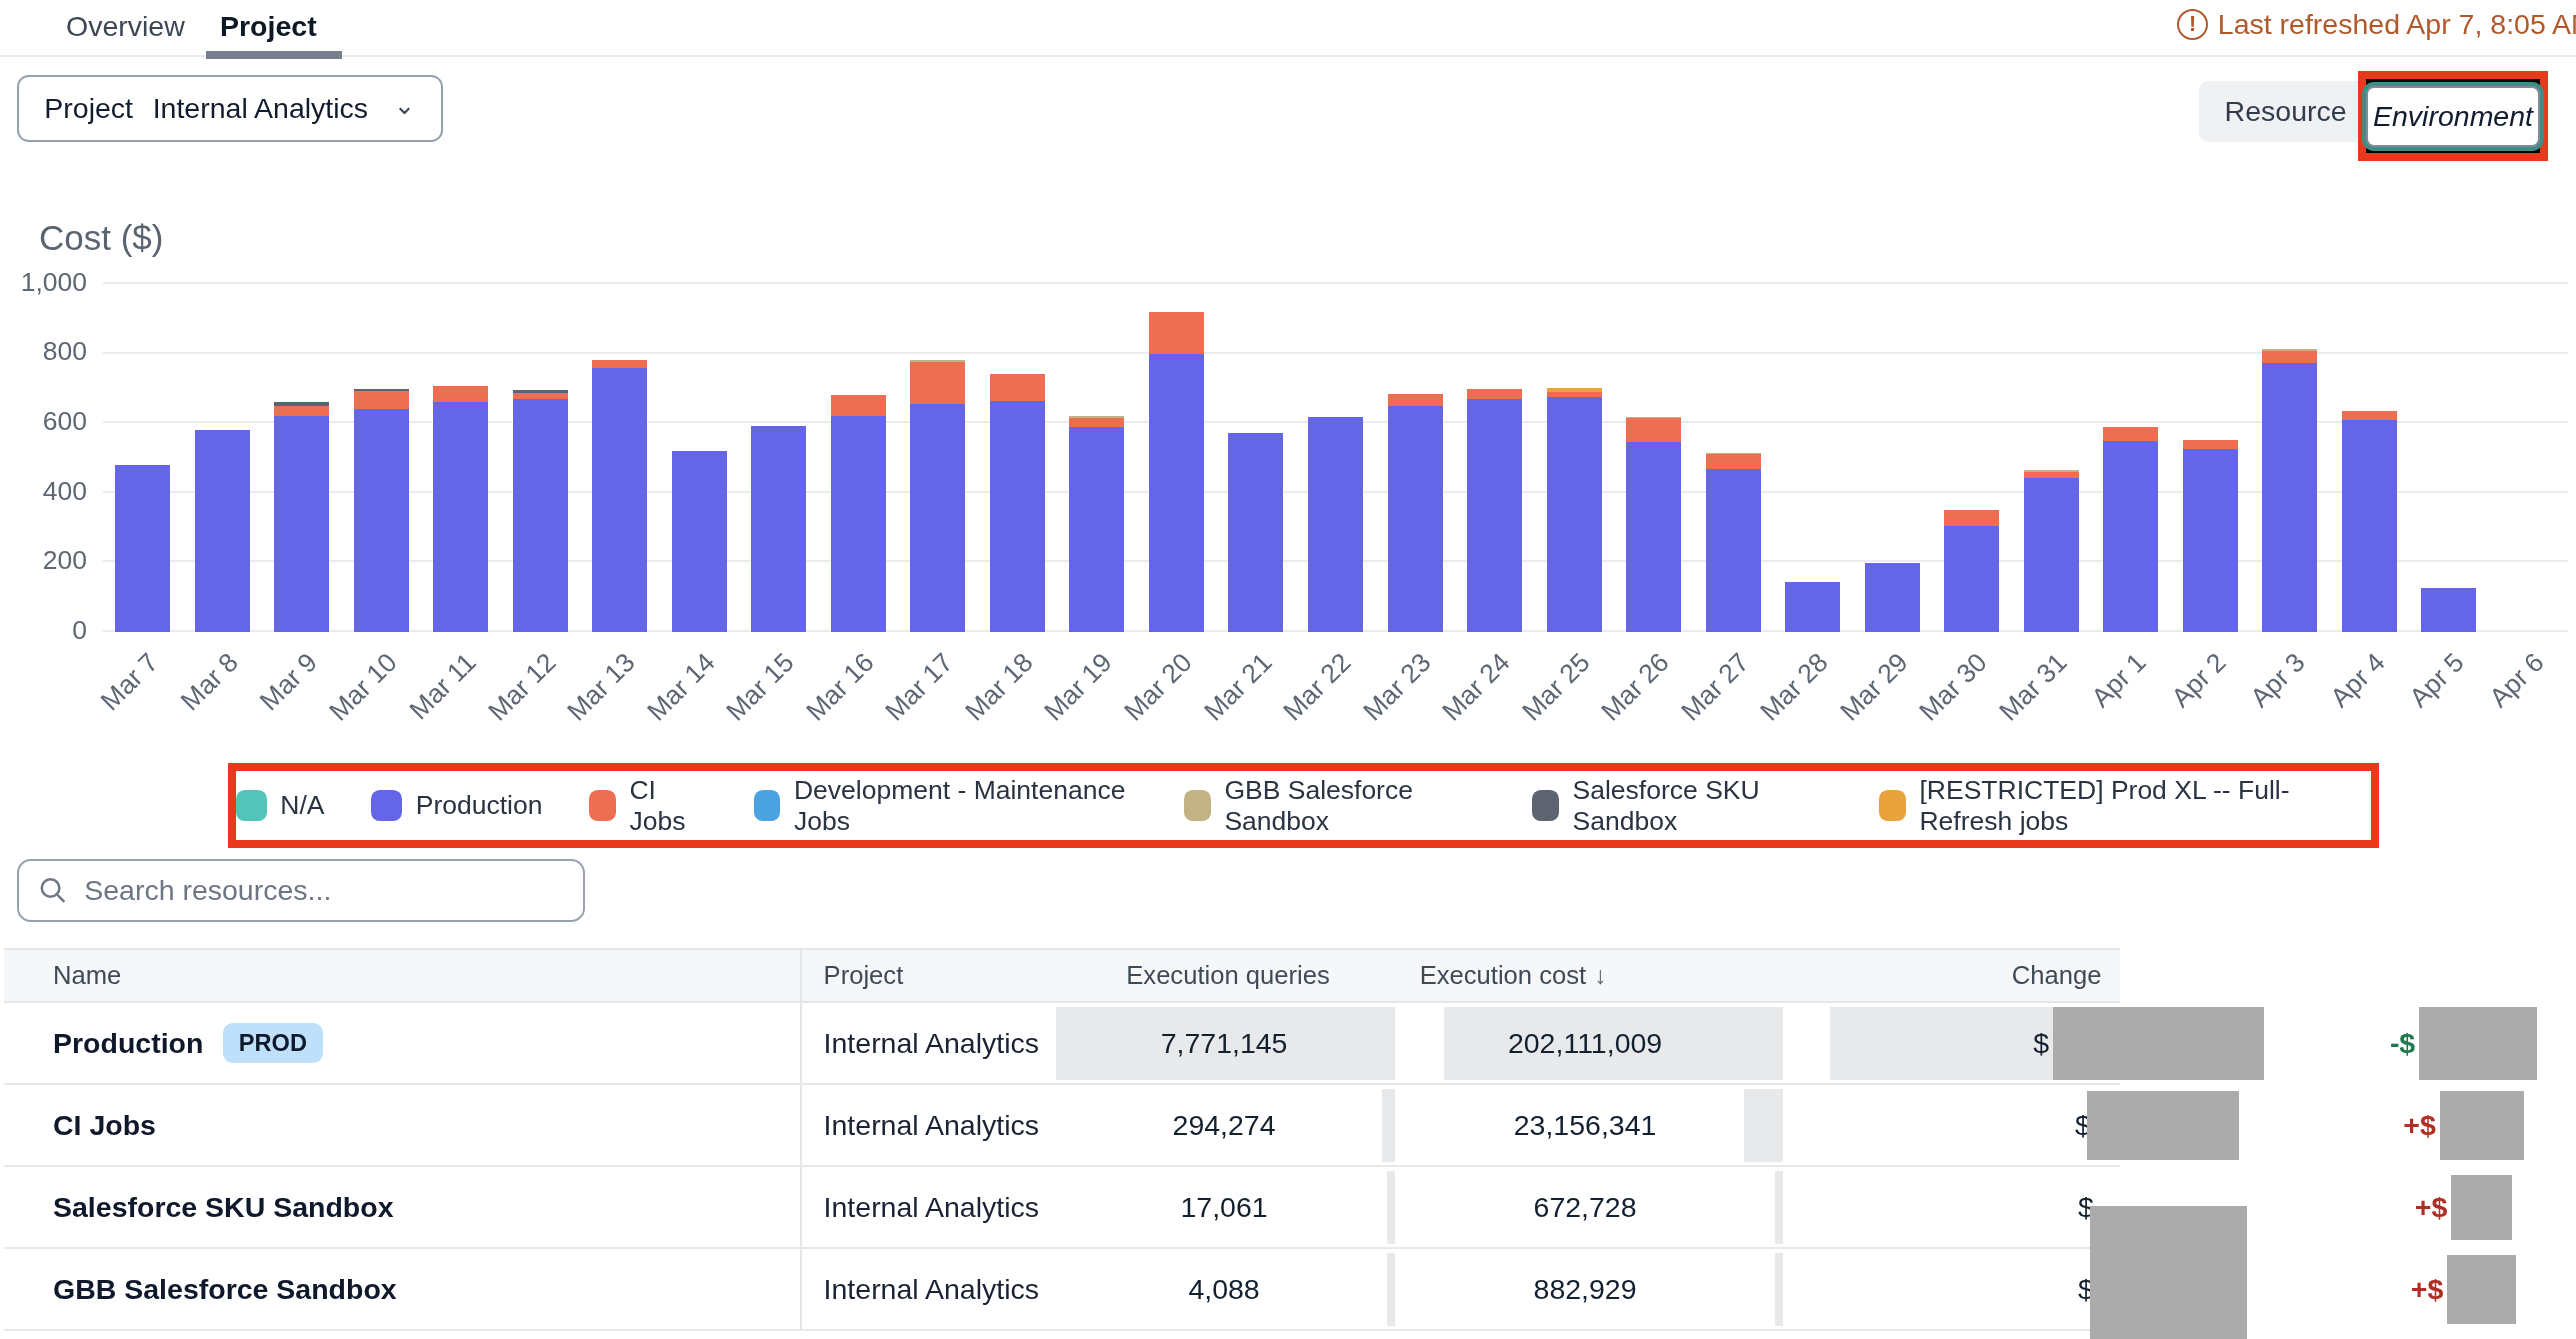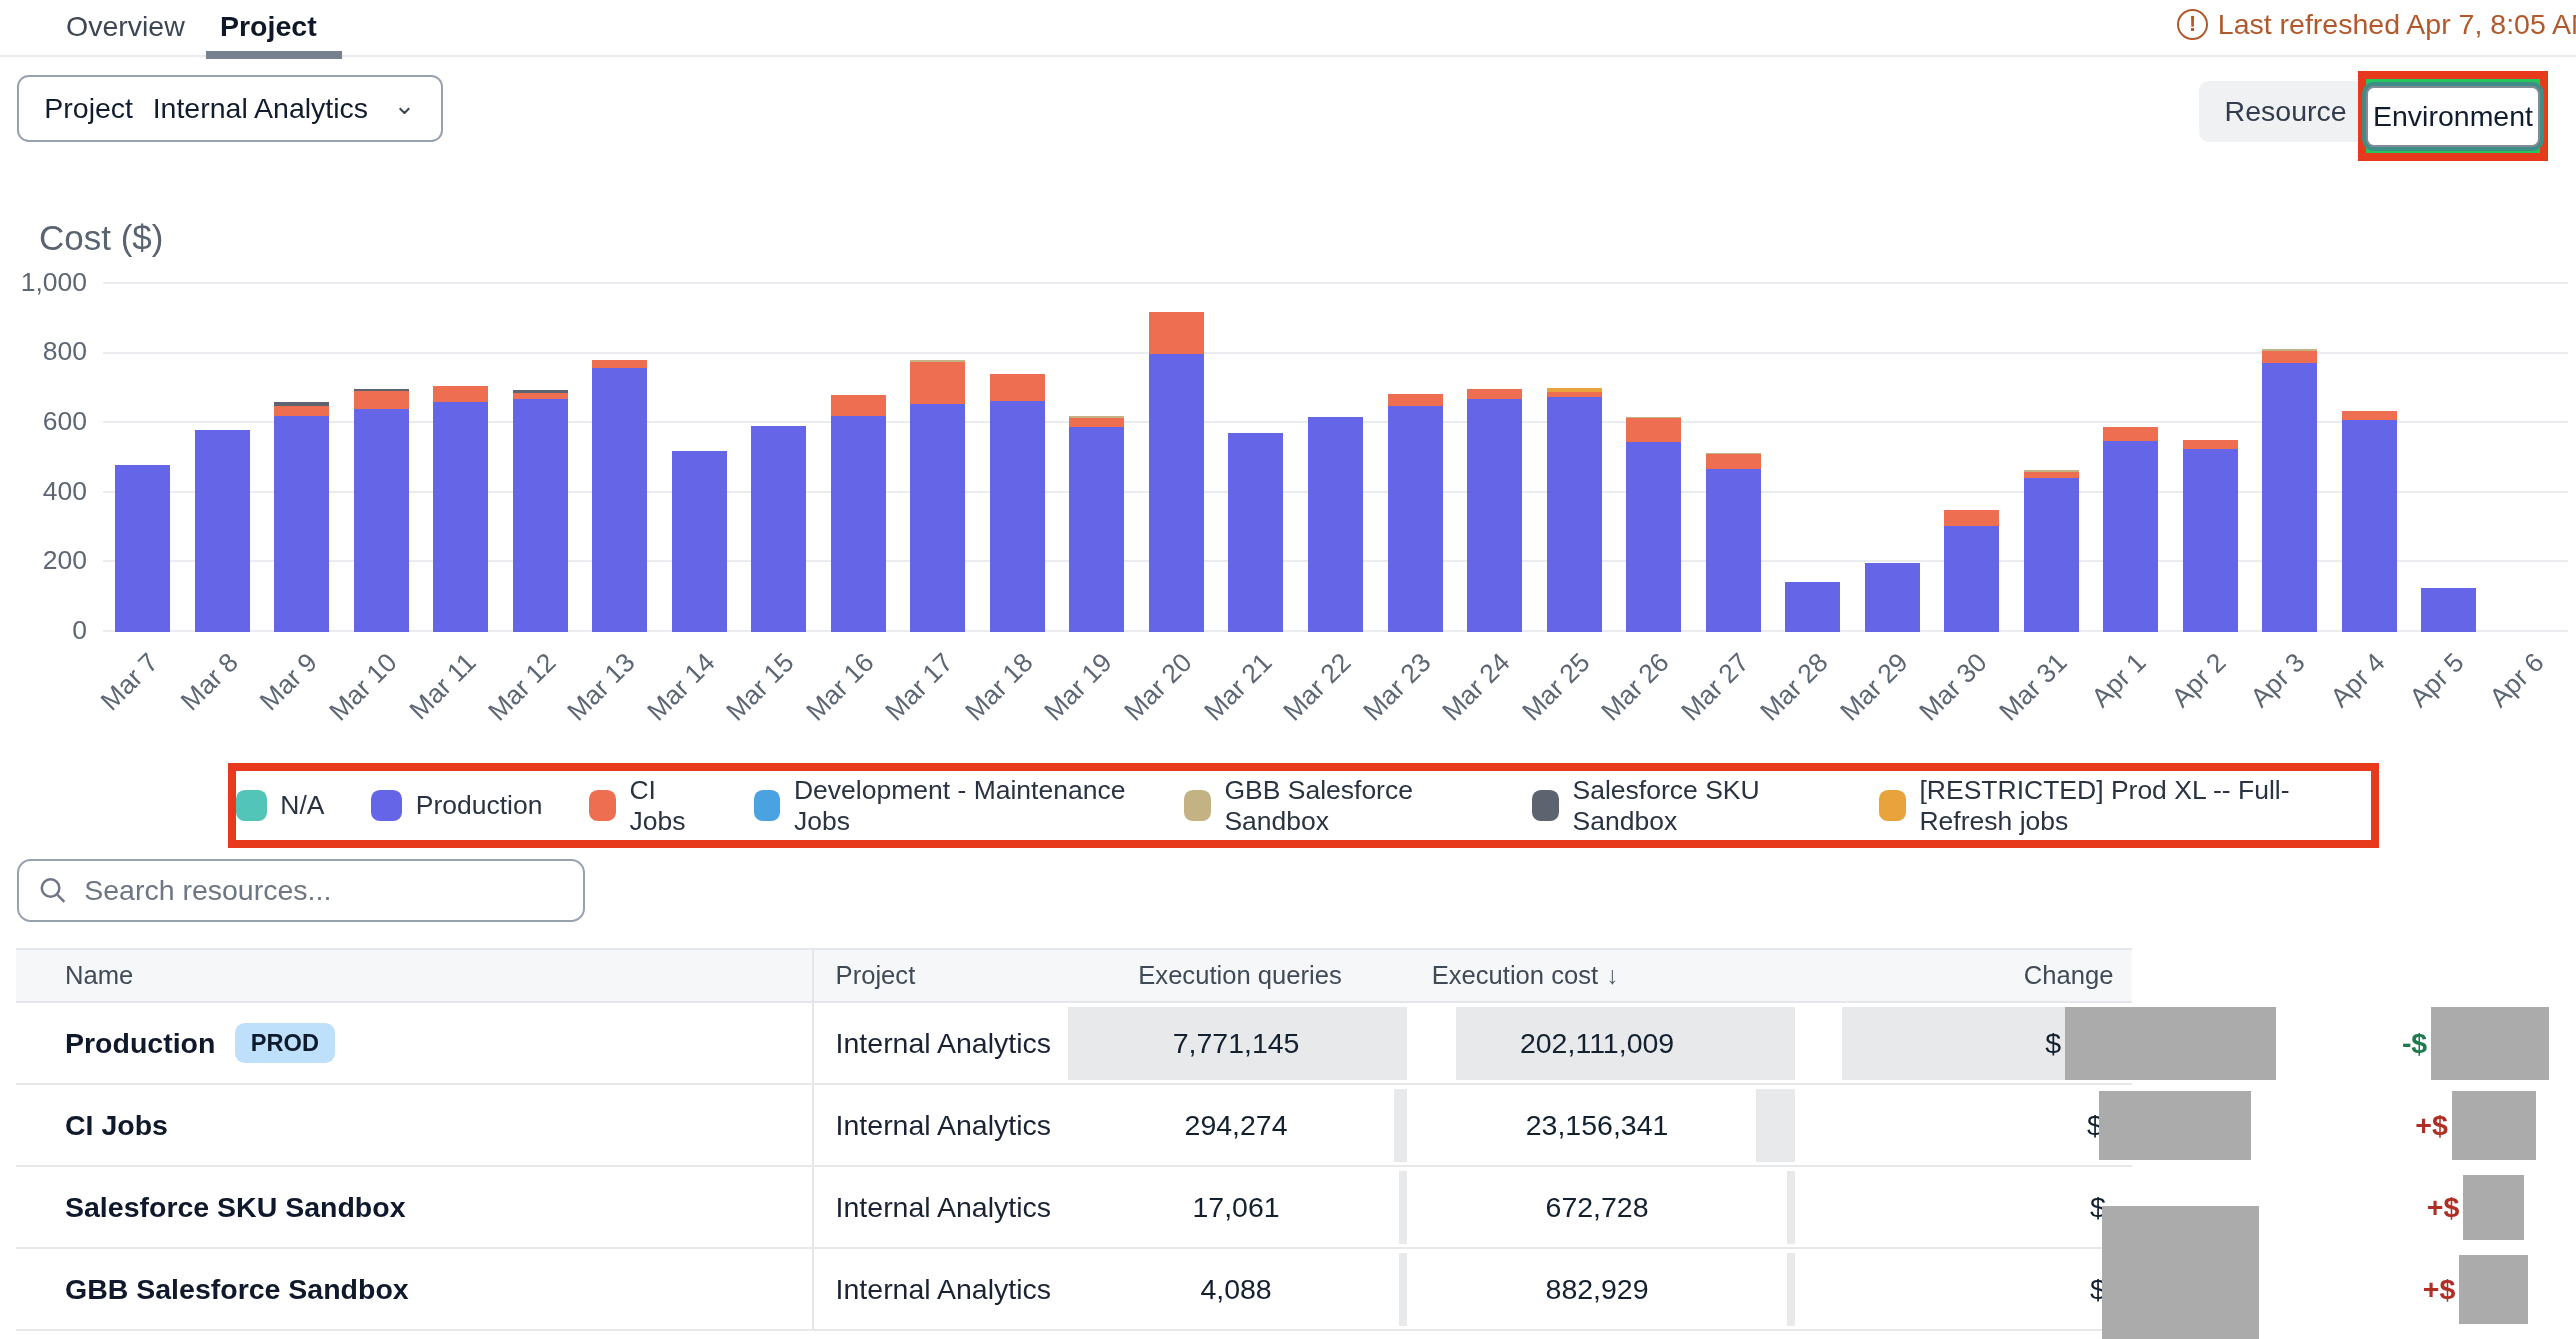--- a/index.html
+++ b/index.html
@@ -16,22 +16,22 @@
                   color:#b2592b; font-size:28.5px; display:flex; align-items:center; gap:9.8px; }
   .alert-circle { width:31px; height:31px; border:2.9px solid #b2592b; border-radius:50%; flex:0 0 auto;
                   display:flex; align-items:center; justify-content:center; font-size:21.6px; font-weight:bold; }
 
   
   .project-pill { position:absolute; left:16.7px; top:75px; height:67px; padding:0 25.6px; border:2px solid #98a1ae;
                   border-radius:11.8px; background:#fff; display:flex; align-items:center; gap:19.7px; font-size:28.5px; color:#111c2e; cursor:pointer; }
   .chevron { font-size:25.6px; color:#3f4754; margin-left:5.9px; transform:translateY(-3.9px); }
   .resource-btn { position:absolute; left:2199px; top:81px; height:61px; padding:0 25.6px; background:#f0f1f3;
                   border:none; border-radius:9.8px; font-size:28.5px; color:#323c4d; display:flex; align-items:center; cursor:pointer; }
-  .env-annotation { position:absolute; left:2358px; top:71px; width:190px; height:90px; border:8.8px solid #e73a1c; background:#22c55e;
-                    display:flex; align-items:center; justify-content:center; }
+  .env-annotation { position:absolute; left:2358px; top:71px; width:190px; height:90px; border:8.8px solid #e73a1c; background:#000000;
+                    display:flex; align-items:center; justify-content:center;font-style:italic; }
   .env-btn { height:61px; width:191px; background:#fff; border:2px solid #848b98; border-radius:7.9px;
              box-shadow:0 0 0 3.9px #3e8e88; font-size:28.5px; color:#111c2e; display:flex; align-items:center; justify-content:center; cursor:pointer; }
 
   
   .chart-title { position:absolute; left:39px; top:218px; font-size:35px; color:#5a6370; }
   .y-axis { position:absolute; left:0; top:284px; width:87px; height:348px; }
   .y-tick { position:absolute; right:0; width:87px; text-align:right; font-size:26.5px; color:#5d6673; }
   .chart-area { position:absolute; left:103px; top:284px; width:2465px; height:348px; }
   .gridline { position:absolute; left:0; width:100%; height:2px; background:#eaecef; }
   .bars-row { position:absolute; left:0; bottom:0; width:100%; height:348px; display:flex; align-items:flex-end; }
@@ -50,21 +50,21 @@
   .legend-swatch { width:30.5px; height:30.5px; border-radius:8.8px; }
   .legend-label { font-size:26.5px; color:#2a3342; }
 
   
   .search-box { position:absolute; left:16.7px; top:859px; width:568px; height:63px; border:2px solid #98a1ae; border-radius:13.8px;
                 background:#fff; display:flex; align-items:center; padding:0 19.7px; gap:15.7px; }
   .search-box input { border:none; outline:none; font-size:28.5px; color:#16202e; width:100%; font-family:inherit; background:transparent; }
   .search-box input::placeholder { color:#6e7684; }
 
   
-  .table { position:absolute; left:16px; top:948px; width:2116px; }
+  .table { position:absolute; left:4px; top:948px; width:2116px; }
   .trow { display:grid; grid-template-columns:796px 261px 334px 388px 565px 231px; align-items:center; position:relative; }
   .thead { height:55px; background:#f6f7f8; border-top:2px solid #e4e6e9; border-bottom:2px solid #e4e6e9;
            font-size:25.6px; color:#404a57; }
   .tbody-row { height:82px; border-bottom:2px solid #e6e8ea; background:#fff; font-size:28.5px; }
   .cell { position:relative; height:100%; display:flex; align-items:center; }
   .cell.name { padding-left:49px; gap:19.7px; }
   .cell.project { border-left:2px solid #e4e6e9; padding-left:21.6px; }
   .cell.num { justify-content:center; }
   .cell.right-pad { padding-right:17.7px; }
   .name-text { font-weight:bold; color:#10192b; }

